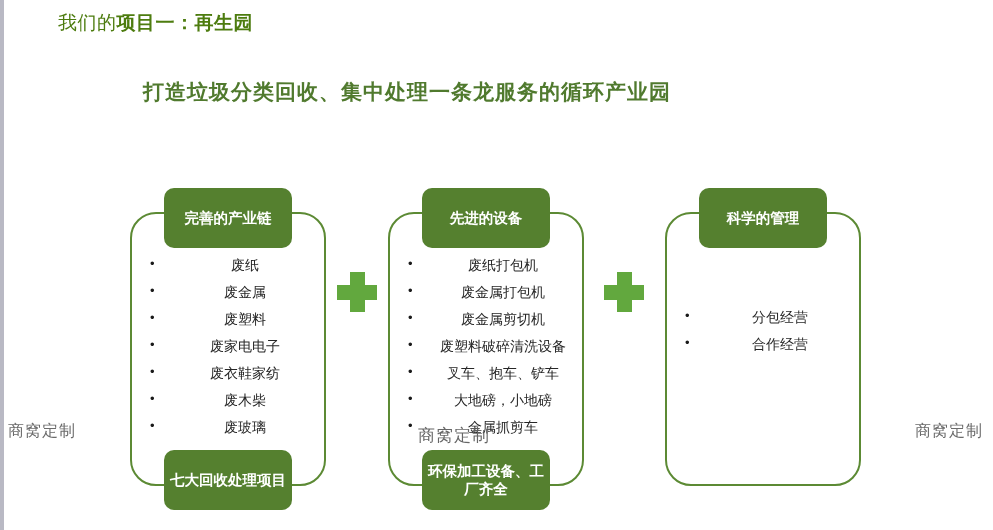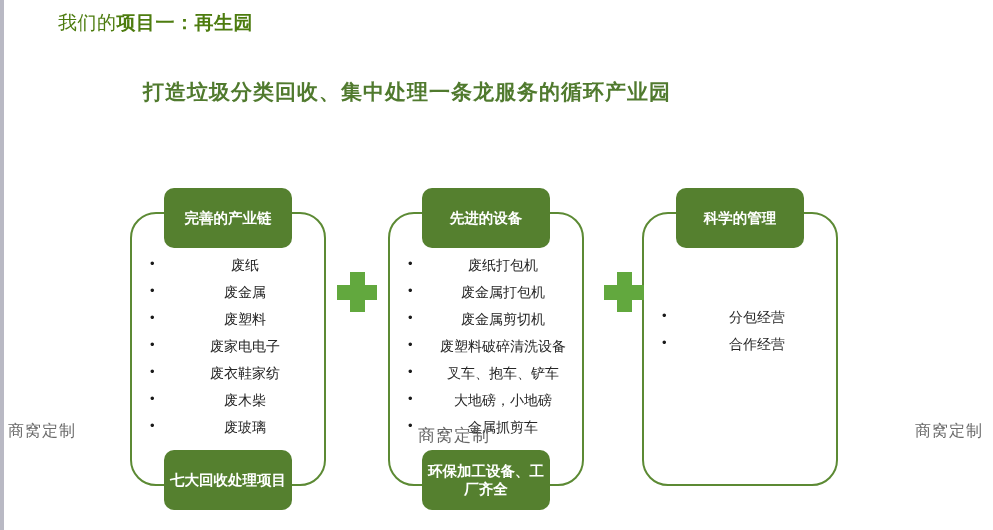--- a/index.html
+++ b/index.html
@@ -60,21 +60,21 @@
 
   .column {
     position: absolute;
     top: 0;
     width: 200px;
     height: 322px;
     margin-top: 44px;
   }
   .col-1 { left: 130px; }
   .col-2 { left: 388px; }
-  .col-3 { left: 642px; }
+  .col-3 { left: 665px; }
 
   
   .col-body {
     position: absolute;
     left: 0;
     top: 24px;
     width: 196px;
     height: 274px;
     border: 2px solid #5c8a34;
     border-radius: 26px;

